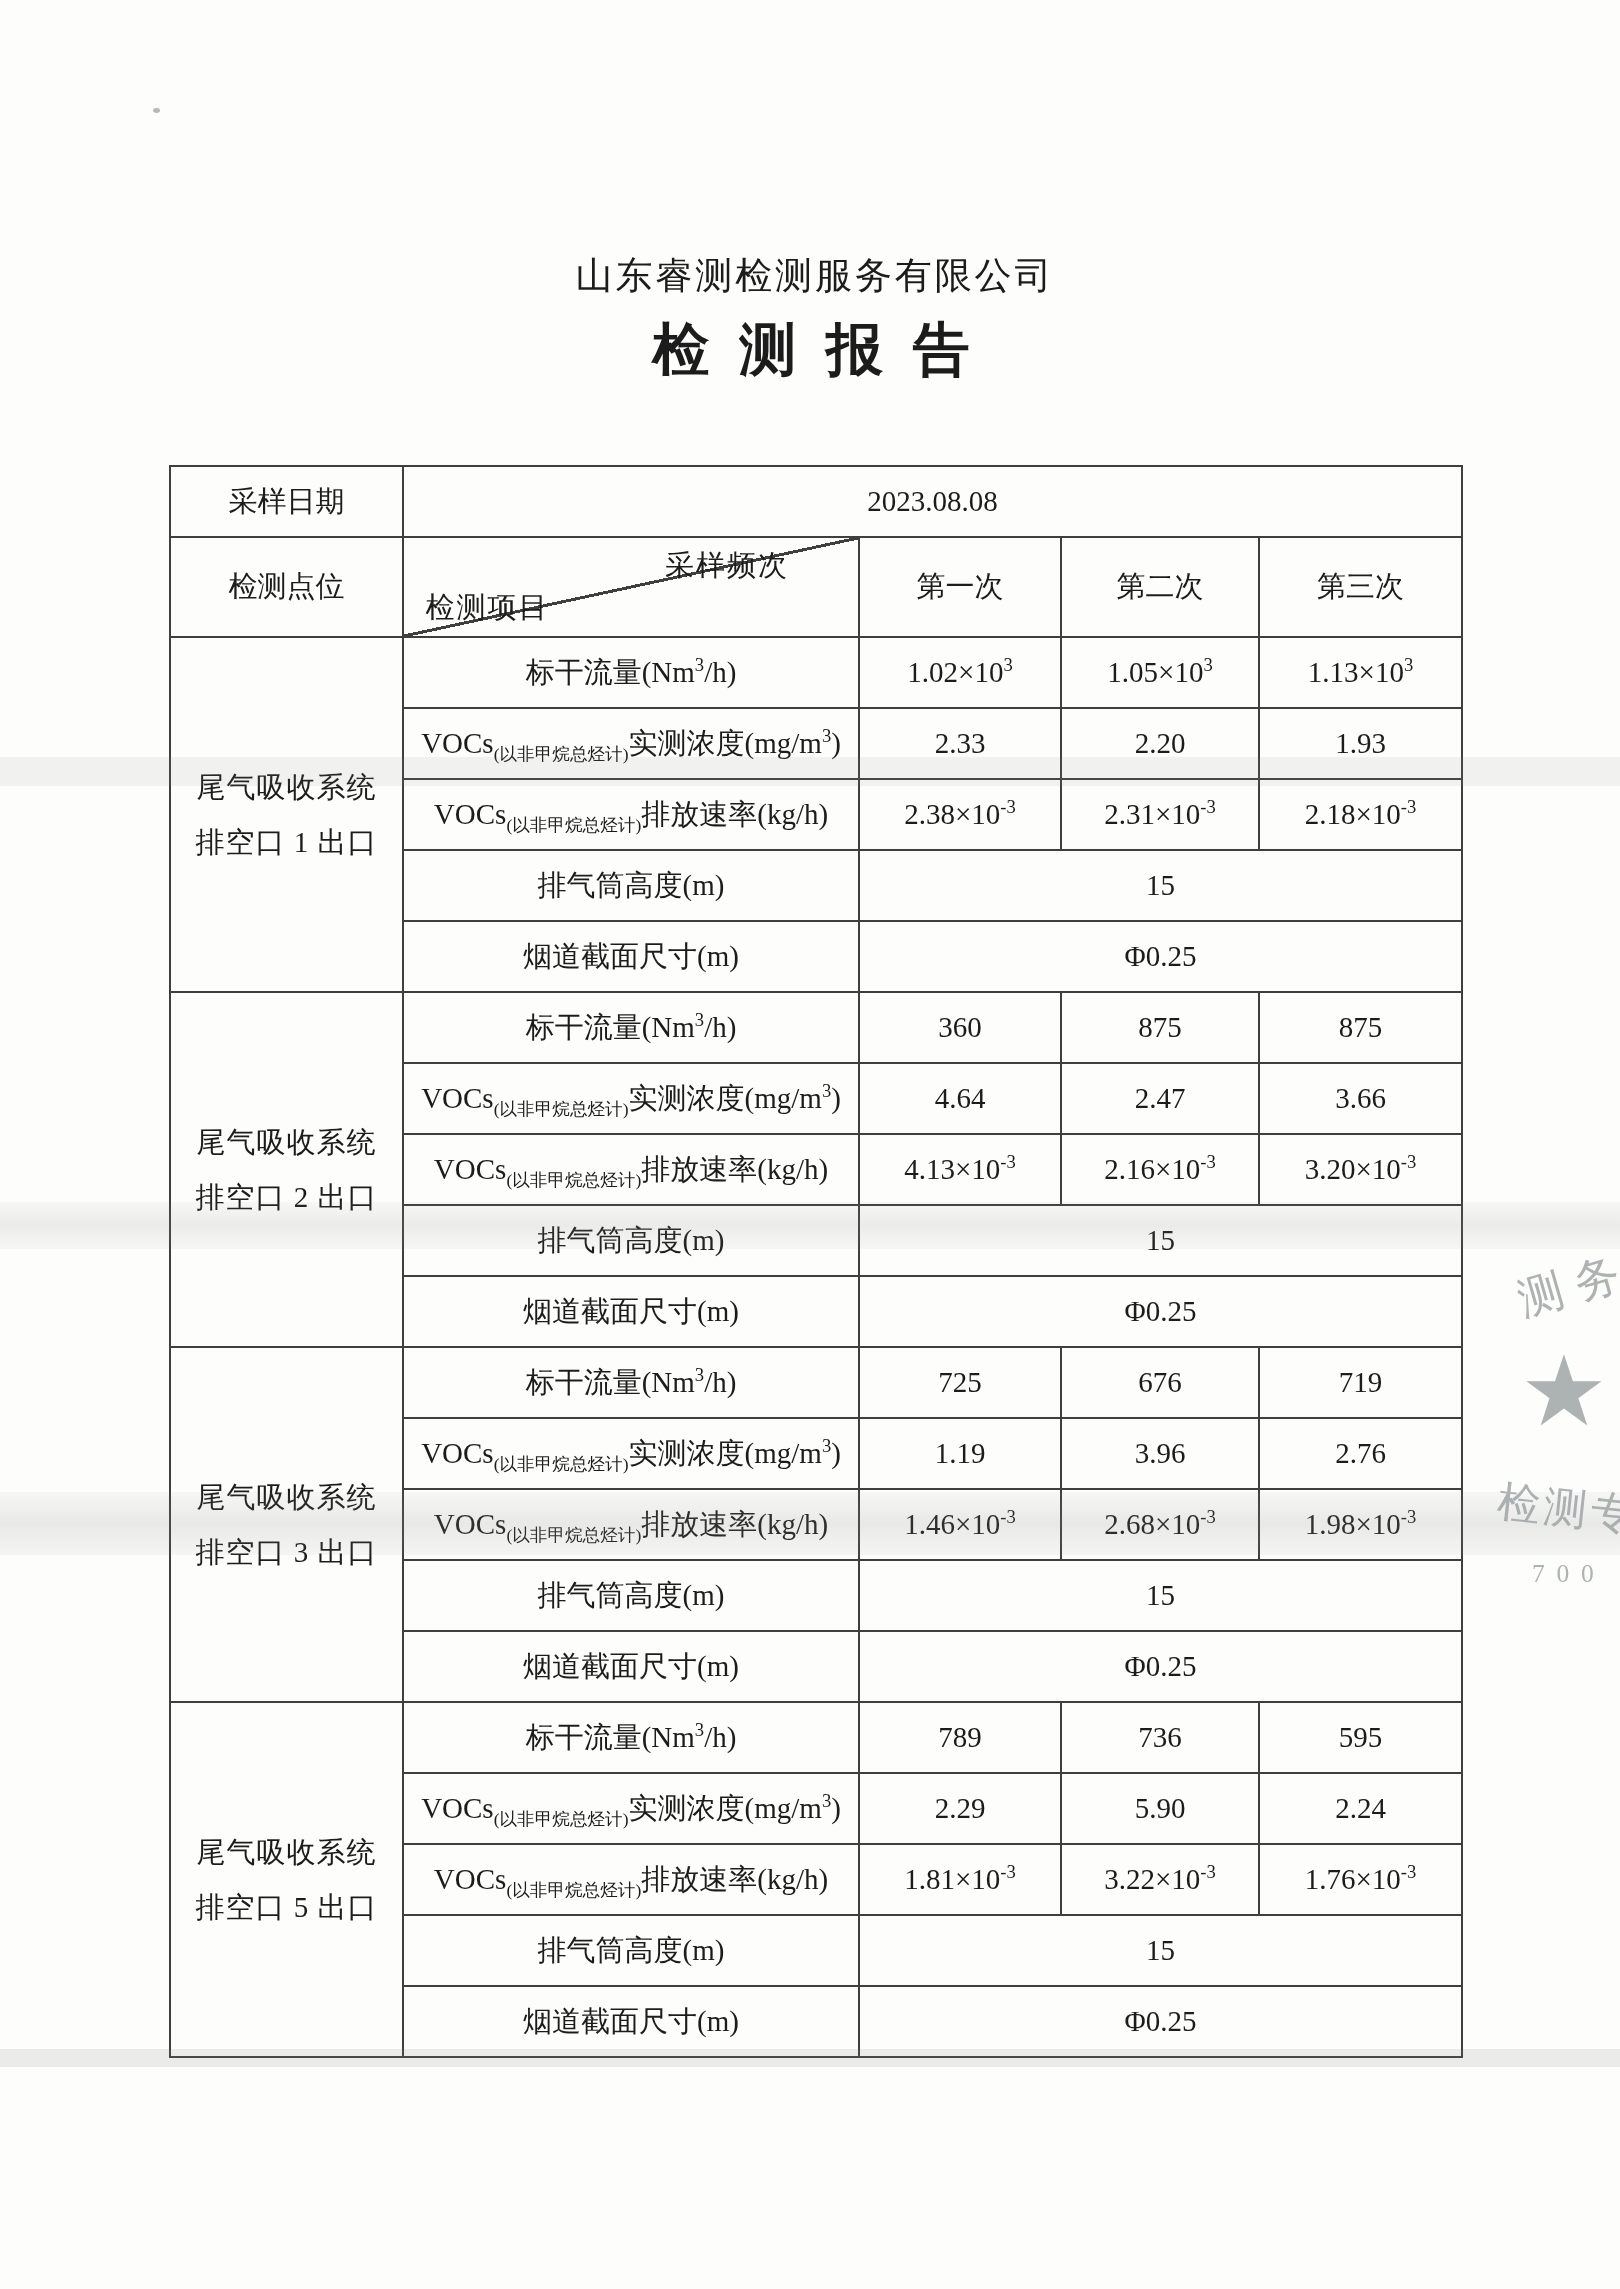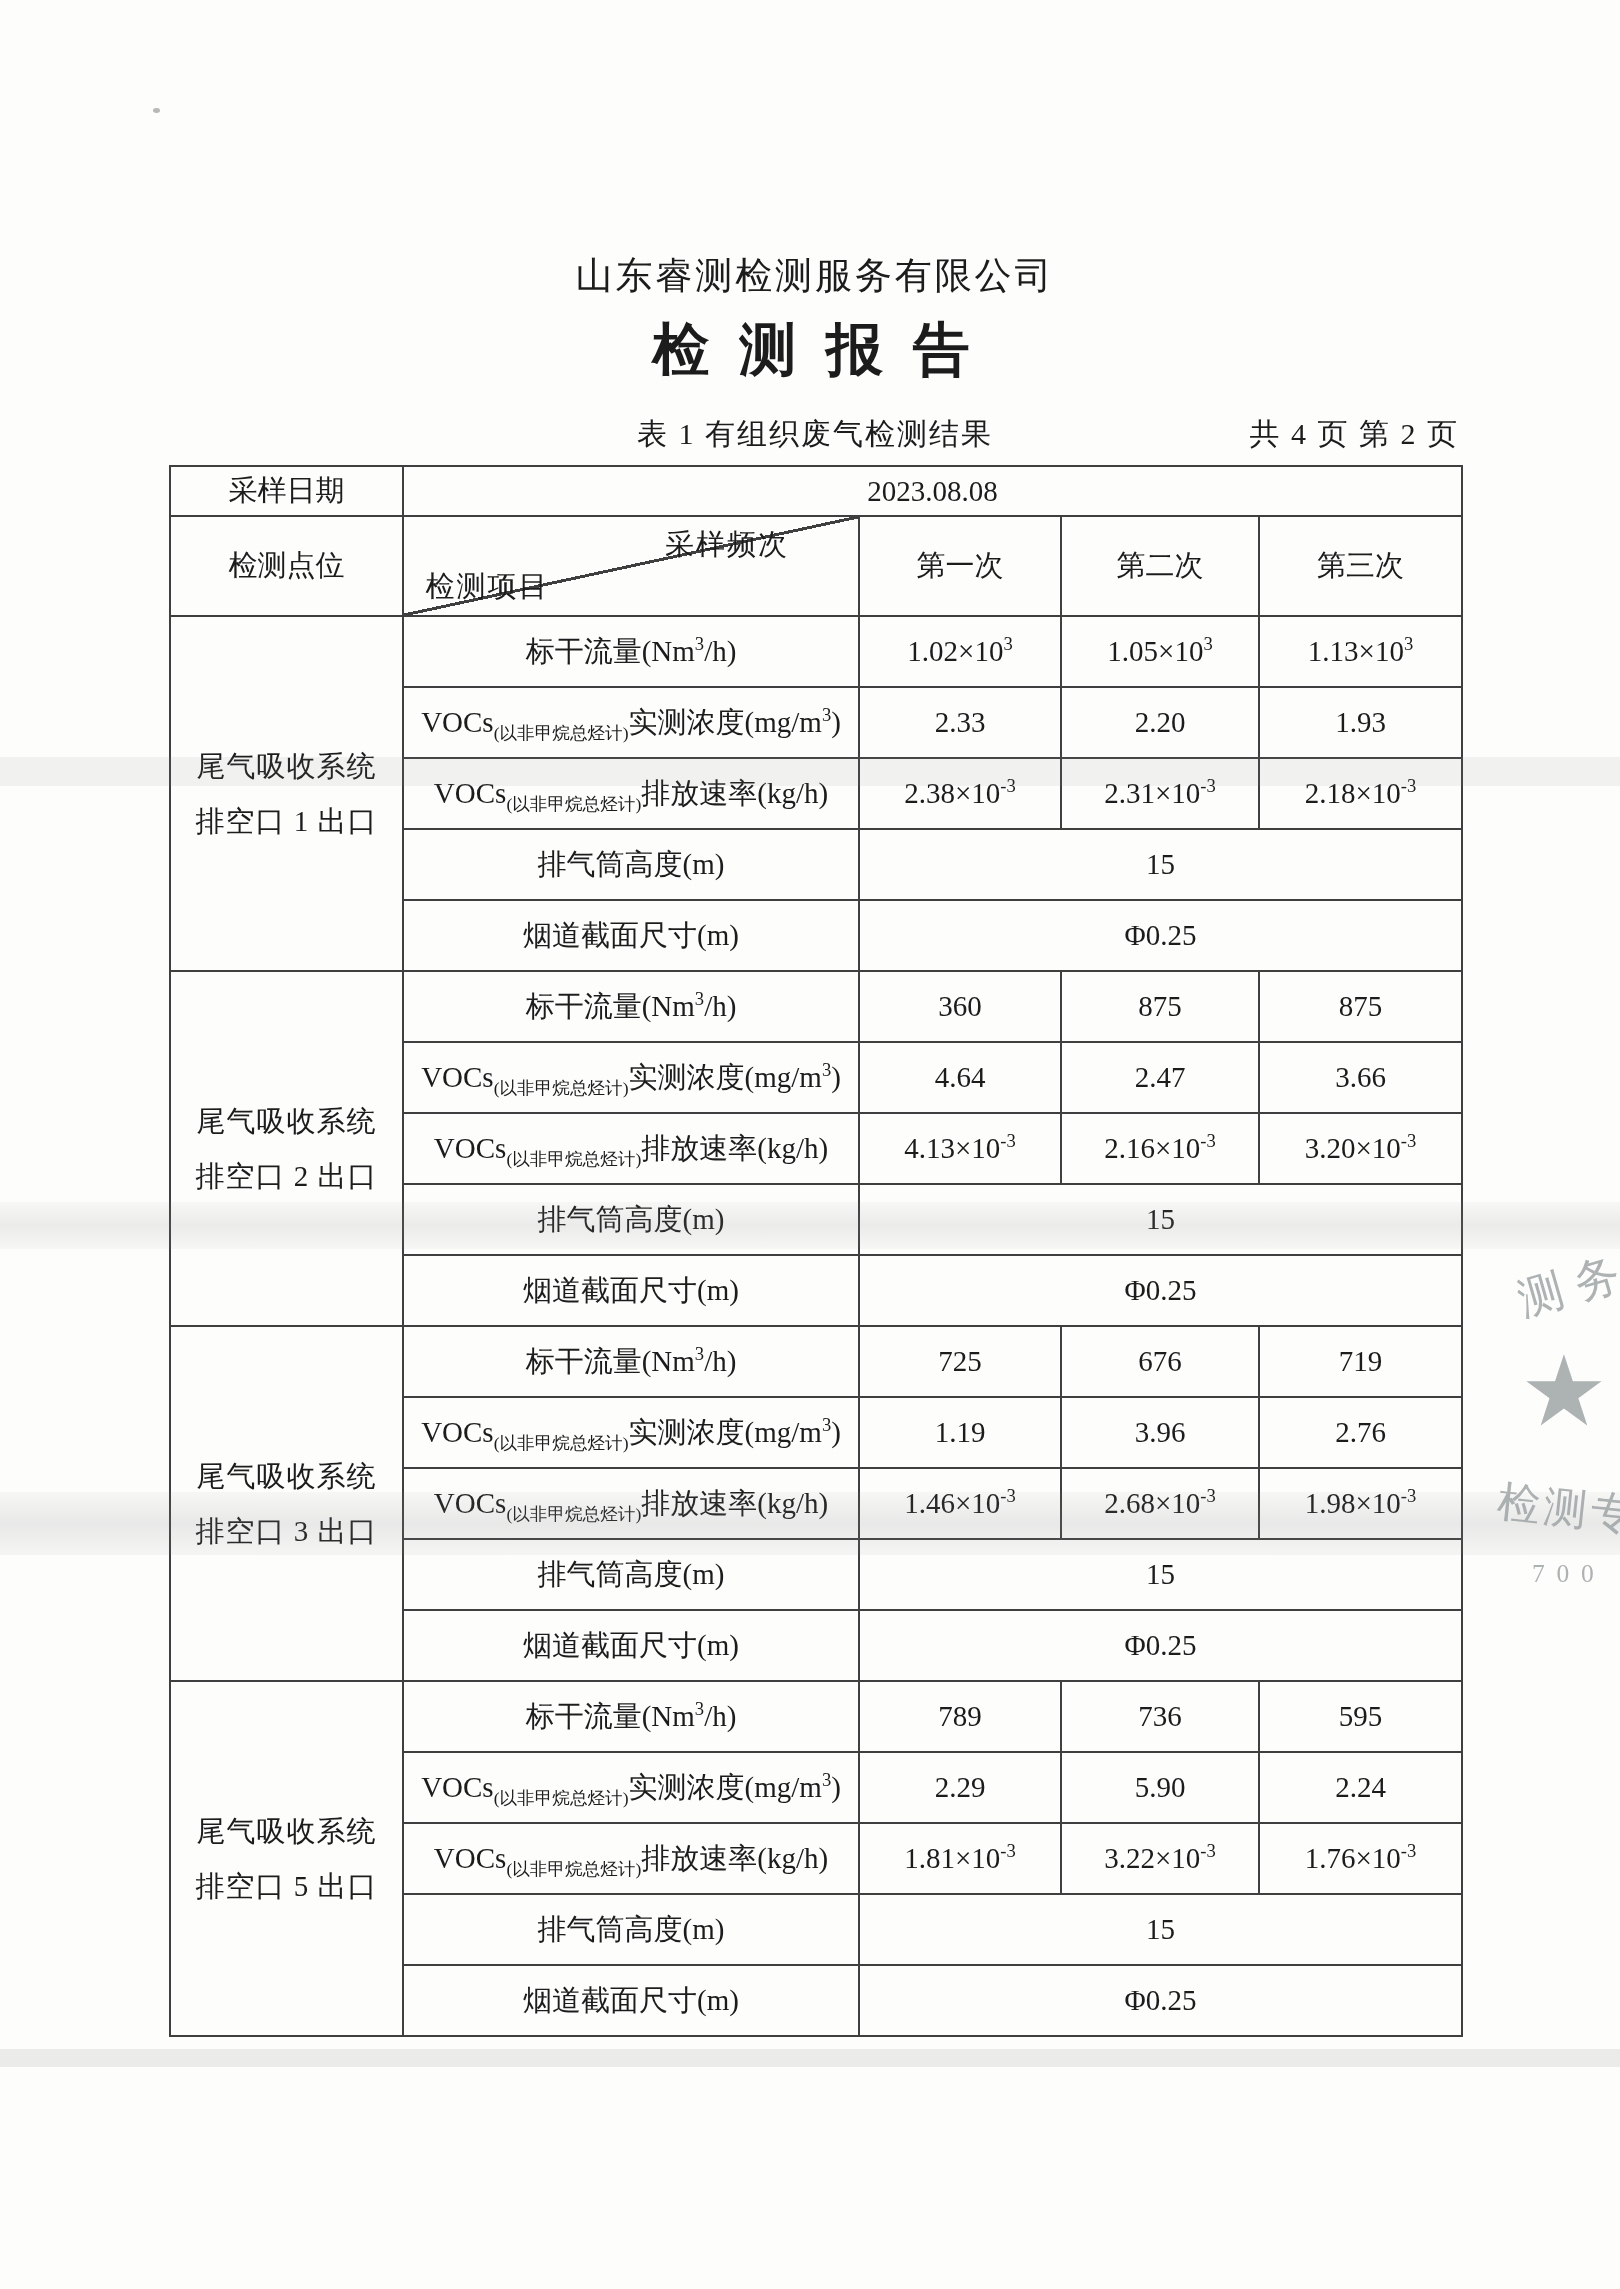--- a/index.html
+++ b/index.html
@@ -40,21 +40,21 @@
     width:1292px;border-collapse:collapse;table-layout:fixed;
     background:transparent;
   }
   table.report{border:2.9px solid var(--line);}
   table.report td{
     border:2px solid var(--line);
     text-align:center;vertical-align:middle;
     font-size:29px;padding:0 3.9px;
     overflow:hidden;
   }
-  tr.h1{height:50px;}
+  tr.h1{height:71px;}
   tr.h2{height:100px;}
   tr.dr{height:71px;}
   tr.sec-top td{border-top:2.9px solid var(--line);}
   td sub{font-size:17.6px;line-height:1;}
   td sup{font-size:18.6px;line-height:1;}
   .point-cell{font-size:29px;}
   .point-cell .pl{line-height:55px;letter-spacing:1px;}
   .diag{
     position:relative;
     background-image:linear-gradient(to bottom right,
@@ -84,24 +84,20 @@
 
 <div class="page">
 
   <div class="speck"></div>
 
 
   <div class="company">山东睿测检测服务有限公司</div>
 
   <h1 class="title">检 测 报 告</h1>
 
-  <div class="caption-row">
-    <span class="caption-center">表 1   有组织废气检测结果</span>
-    <span class="page-info">共 4 页   第 2 页</span>
-  </div>
 
   <table class="report">
     <colgroup>
         <col style="width: 233px;">
         <col style="width: 456px;">
         <col style="width: 202px;">
         <col style="width: 198px;">
         <col style="width: 203px;">
       </colgroup>
     <tbody>

